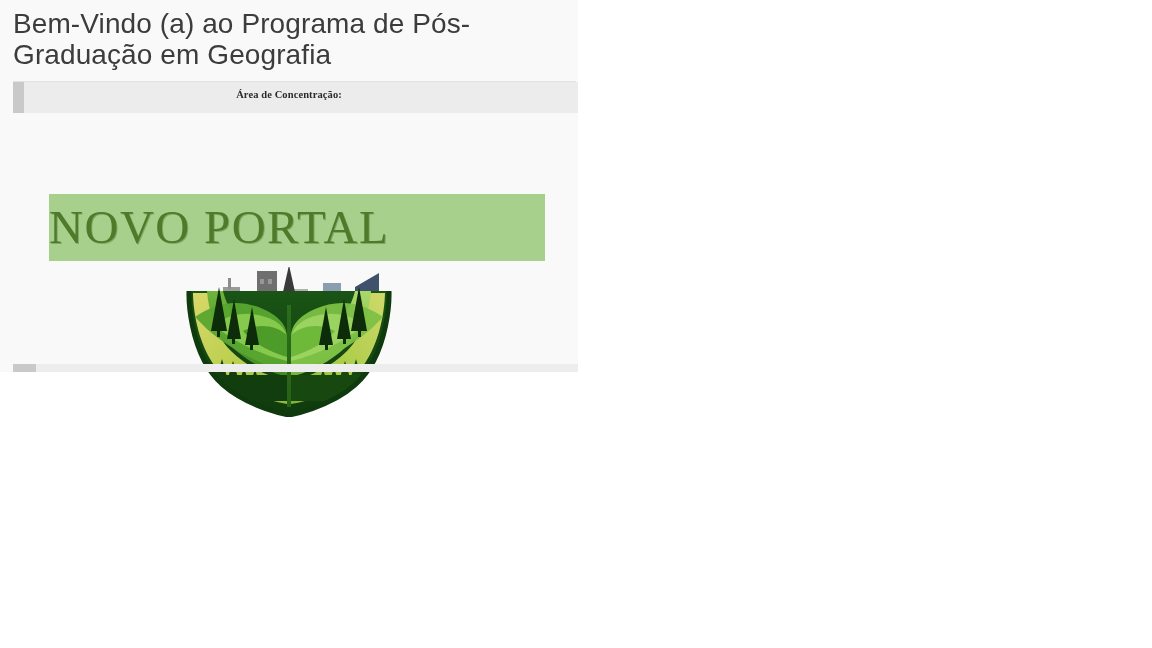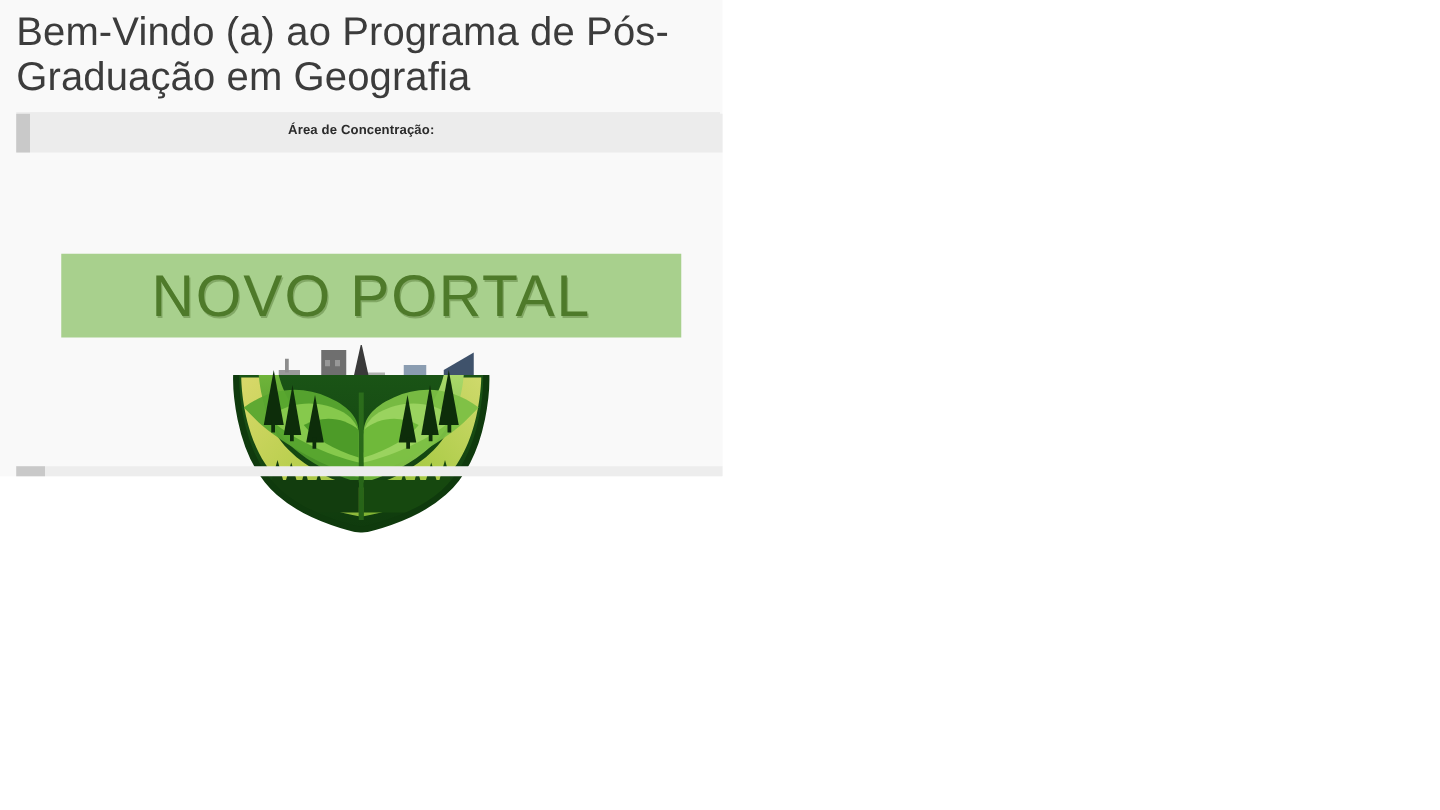--- a/index.html
+++ b/index.html
@@ -21,21 +21,21 @@
 
   
   .welcome-card {
     position: absolute;
     left: 0; top: 0;
     width: 578px;
     background: #f9f9f9;
   }
 
   .card-heading {
-    font-size: 32px;
+    font-size: 28px;
     line-height: 1.12;
     font-weight: 400;
     color: #3c3c3c;
     letter-spacing: 0.1px;
     padding: 8px 6px 10px 13px;
     margin: 0;
     white-space: pre-wrap;
   }
 
   .heading-rule {
@@ -87,21 +87,21 @@
   }
 
   .novo-portal-banner {
     position: absolute;
     left: 49px; top: 112px;
     width: 496px;
     height: 67px;
     background: #a8d08d;
     display: flex;
     align-items: center;
-    justify-content: center;
+    justify-content: flex-start;
   }
 
   .novo-portal-text {
     font-size: 47px;
     font-weight: 400;
     color: #4e7a2a;
     letter-spacing: 1.5px;
     line-height: 1;
     text-shadow: 1px 1px 0 rgba(60,95,30,0.35);
     white-space: nowrap;
@@ -144,21 +144,21 @@
 <body>
 
 <div id="page">
 
   <section class="welcome-card">
 
     <h1 class="card-heading">Bem-Vindo (a) ao Programa de Pós-Graduação em Geografia</h1>
 
     <div class="heading-rule"></div>
 
-    <div class="card-body" style="height: 290px;">
+    <div class="card-body" style="height: 290px; font-family: Liberation Serif, serif;">
 
       <div class="gray-band"></div>
       <div class="band-vbar"></div>
 
       <div class="area-label">Área de Concentração:</div>
 
       <div class="content-col" style="height: 283px;">
 
         <div class="novo-portal-banner">
           <span class="novo-portal-text">NOVO PORTAL</span>

